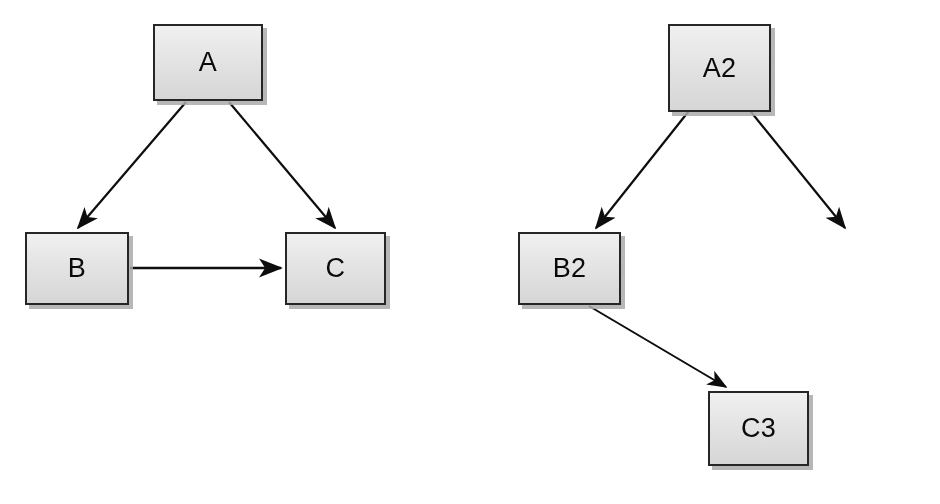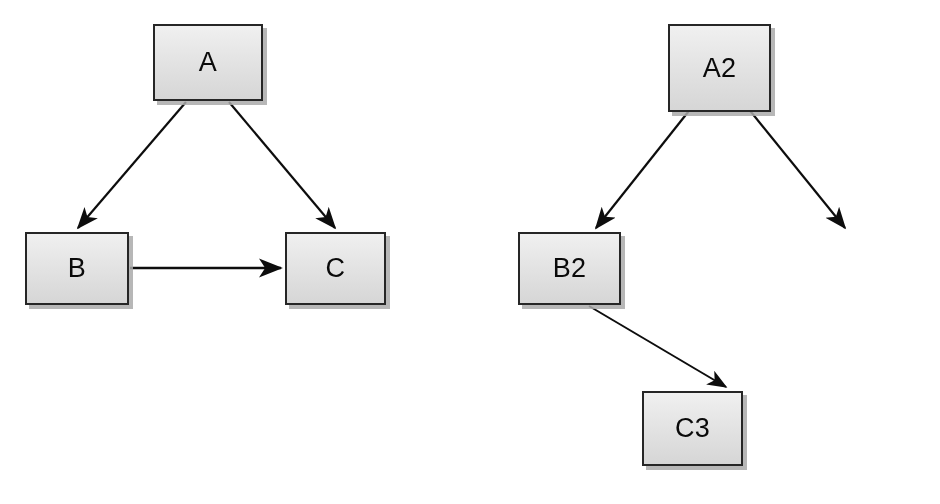--- a/index.html
+++ b/index.html
@@ -83,17 +83,17 @@
 
   <div class="node" style="left:668px; top:24px; width:103px; height:88px;">
     <span class="node-label">A2</span>
   </div>
 
   <div class="node" style="left:518px; top:232px; width:103px; height:73px;">
     <span class="node-label">B2</span>
   </div>
 
 
-  <div class="node" style="left:642px; top:391px; width:101px; height:75px;">
+  <div class="node" style="left:708px; top:391px; width:101px; height:75px;">
     <span class="node-label">C3</span>
   </div>
 
 </div>
 
 </body></html>

